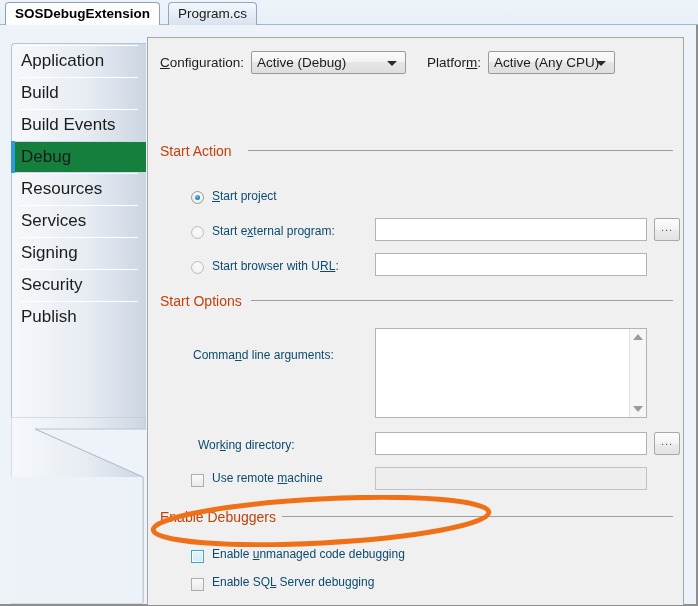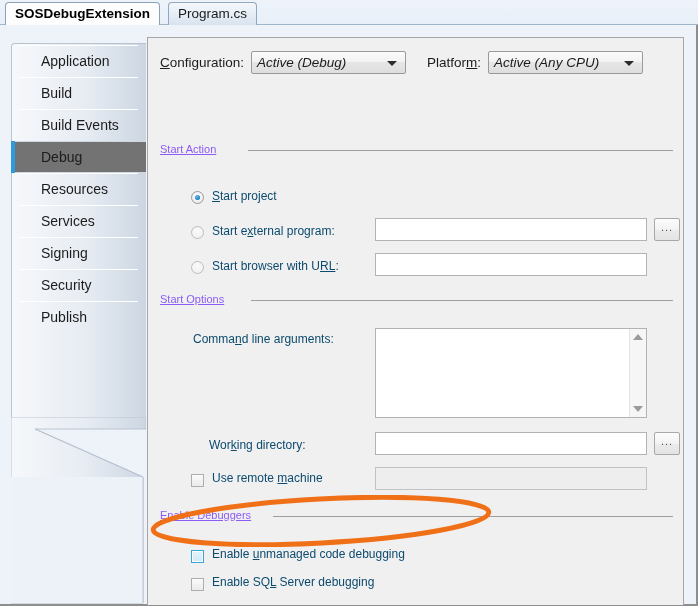--- a/index.html
+++ b/index.html
@@ -80,33 +80,33 @@
     position: absolute; left: 11px; top: 392px;
     width: 135px; height: 190px;
   }
   .sidebar-tail svg { display: block; }
 
   .cat-list { position: absolute; left: 0; top: 2px; width: 135px; }
   .cat-item {
     position: relative;
     height: 32px;
     line-height: 32px;
-    padding-left: 30px;
-    font-size: 14px;
+    padding-left: 10px;
+    font-size: 17px;
     color: #1c1c1c;
     cursor: default;
     white-space: nowrap;
     box-sizing: border-box;
   }
   .cat-item .sep {
     position: absolute; left: 8px; right: 8px; top: 0; height: 1px;
     background: #ffffff;
   }
   .cat-item.selected {
-    background: #737373;
+    background: #15803d;
     border-top: 1px solid #cfd8e2;
     border-bottom: 1px solid #cfd8e2;
     line-height: 30px;
   }
   .cat-item.selected .accent {
     position: absolute; left: 0; top: -1px; width: 4px; height: 32px;
     background: #2e9bdc;
   }
 
   
@@ -134,40 +134,38 @@
     box-sizing: border-box;
     border: 1px solid #9a9a9a;
     border-radius: 2px;
     background: linear-gradient(to bottom, #fbfbfb 0%, #f2f2f2 48%, #e6e6e6 50%, #dedede 100%);
     font-size: 13.5px;
     line-height: 21px;
     padding-left: 5px;
     color: #1c1c1c;
     cursor: default;
     white-space: nowrap;
-    font-style: italic;
   }
   .combo .arrow {
     position: absolute; right: 8px; top: 9px;
     width: 0; height: 0;
     border-left: 5px solid transparent;
     border-right: 5px solid transparent;
     border-top: 5px solid #2b2b2b;
   }
 
   
   .group-title {
     position: absolute;
-    font-size: 11px;
-    color: #8b5cf6;
+    font-size: 14px;
+    color: #c2410c;
     background: #f0f0f0;
     padding-right: 6px;
     z-index: 2;
     white-space: nowrap;
-    text-decoration: underline;
   }
   .group-line {
     position: absolute;
     height: 1px;
     background: #9e9e9e;
   }
 
   
   .radio {
     position: absolute;
@@ -343,21 +341,21 @@
 
     <div class="panel">
 
       <div class="row-config">
         <span class="lbl"><u>C</u><span>onfiguration:</span></span>
         <div class="combo" style="width:155px;margin-left:7px;">
           <span>Active (Debug)</span>
           <span class="arrow"></span>
         </div>
         <span class="lbl" style="margin-left:21px;"><span>Platfor</span><u>m</u><span>:</span></span>
-        <div class="combo" style="width:155px;margin-left:7px;">
+        <div class="combo" style="width:127px;margin-left:7px;">
           <span>Active (Any CPU)</span>
           <span class="arrow"></span>
         </div>
       </div>
 
       <div class="group-title" style="left:12px;top:105px;">Start Action</div>
       <div class="group-line" style="left:100px;top:112px;width:425px;"></div>
 
       <div class="radio checked" style="left:43px;top:153px;"></div>
       <div class="ctrl-label" style="left:64px;top:151px;"><u>S</u><span>tart project</span></div>
@@ -367,29 +365,29 @@
       <div class="textbox" style="left:227px;top:180px;width:272px;height:23px;"></div>
       <div class="browse-btn" style="left:506px;top:180px;"><span>...</span></div>
 
       <div class="radio disabled" style="left:43px;top:223px;"></div>
       <div class="ctrl-label" style="left:64px;top:221px;"><span>Start browser with U</span><u>RL</u><span>:</span></div>
       <div class="textbox" style="left:227px;top:215px;width:272px;height:23px;"></div>
 
       <div class="group-title" style="left:12px;top:255px;">Start Options</div>
       <div class="group-line" style="left:103px;top:262px;width:422px;"></div>
 
-      <div class="ctrl-label" style="left:45px;top:294px;"><span>Comma</span><u>n</u><span>d line arguments:</span></div>
+      <div class="ctrl-label" style="left:45px;top:310px;"><span>Comma</span><u>n</u><span>d line arguments:</span></div>
       <div class="textbox" style="left:227px;top:290px;width:272px;height:90px;padding:0;">
         <div class="scrollbar" style="right:0;top:0;height:88px;">
           <span class="sb-arrow sb-up"></span>
           <span class="sb-arrow sb-down"></span>
         </div>
       </div>
 
-      <div class="ctrl-label" style="left:61px;top:400px;"><span>Wor</span><u>k</u><span>ing directory:</span></div>
+      <div class="ctrl-label" style="left:50px;top:400px;"><span>Wor</span><u>k</u><span>ing directory:</span></div>
       <div class="textbox" style="left:227px;top:394px;width:272px;height:23px;"></div>
       <div class="browse-btn" style="left:506px;top:394px;"><span>...</span></div>
 
       <div class="checkbox" style="left:43px;top:436px;"></div>
       <div class="ctrl-label" style="left:64px;top:433px;"><span>Use remote </span><u>m</u><span>achine</span></div>
       <div class="textbox disabled" style="left:227px;top:429px;width:272px;height:23px;"></div>
 
       <div class="group-title" style="left:12px;top:471px;">Enable Debuggers</div>
       <div class="group-line" style="left:125px;top:478px;width:400px;"></div>
 

